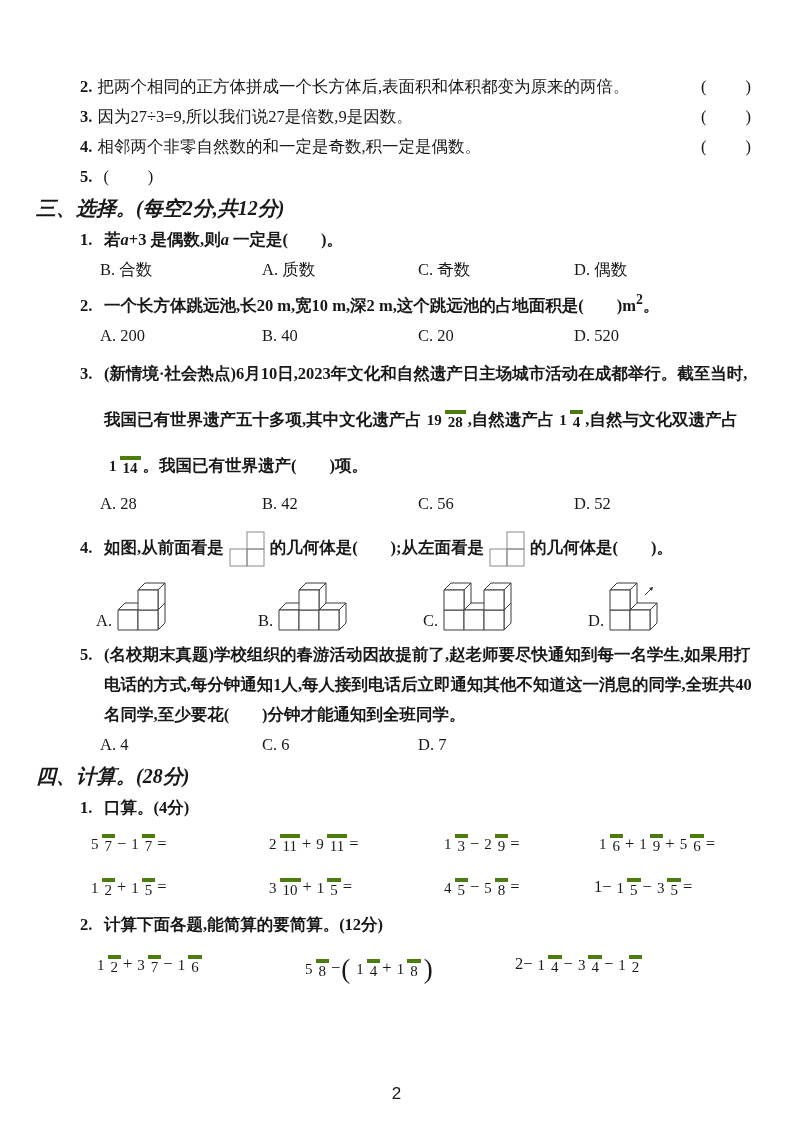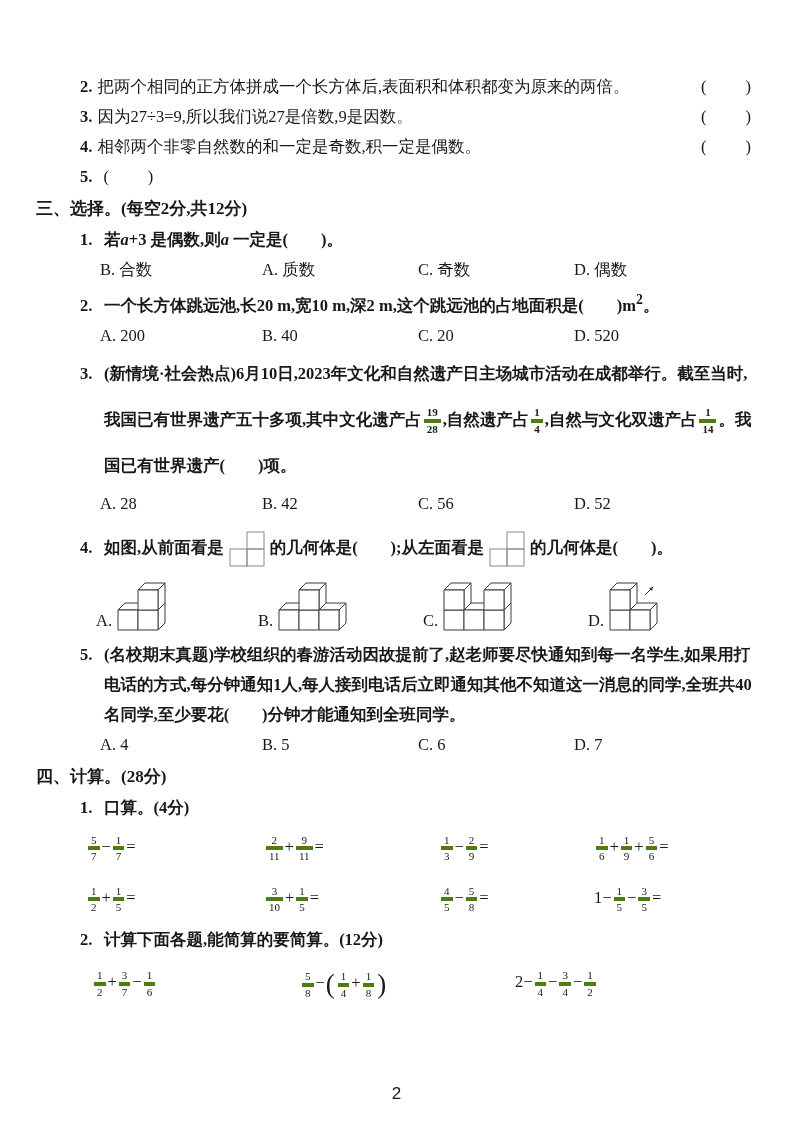--- a/index.html
+++ b/index.html
@@ -14,42 +14,42 @@
   }
   .sheet{padding:72px 40px 0 36px;}
 
   
   .jitem{display:flex;align-items:baseline;line-height:30px;}
   .jno{font-weight:bold;margin-left:44px;margin-right:5px;flex:none;}
   .jtext{flex:1;}
   .jparen{flex:none;margin-left:6px;letter-spacing:2px;}
 
   
-  .sec{font-weight:bold;font-size:17px;line-height:33px;}
+  .sec{font-weight:bold;font-size:20px;line-height:33px;font-style:italic;}
 
   
   .q{display:flex;align-items:baseline;}
   .qno{width:24px;flex:none;font-weight:bold;margin-left:44px;}
   .qbody{flex:1;line-height:30px;font-weight:bold;}
   .qbody.wide{line-height:46px;}
   .qbody.tall{line-height:58px;}
 
   
   .opts{display:grid;grid-template-columns:162px 156px 156px auto;
         margin-left:64px;line-height:30px;}
   .opt{white-space:nowrap;}
 
   .cubeopts{display:grid;grid-template-columns:162px 165px 165px auto;
         margin-left:60px;align-items:end;padding:4px 0 8px 0;}
   .cubeopt{display:inline-flex;align-items:flex-end;gap:4px;}
   .cubeopt .lbl{font-weight:normal;line-height:22px;}
 
   
-  .frac{display:inline-flex;flex-direction:column;align-items:center;
-        vertical-align:middle;margin:0 2px;font-size:11px;line-height:1.15;}
+  .frac{display:inline-flex;flex-direction:row;align-items:center;
+        vertical-align:middle;margin:0 2px;font-size:15px;line-height:1.15;}
   .frac .fn{padding:0 3px;}
   .frac .fd{border-top:4px solid #4d7c0f;padding:0 3px;}
   .bigp{font-size:27px;font-weight:400;vertical-align:middle;display:inline-block;
         transform:scaleY(1.05);padding:0 1px;}
 
   
   .oralrow{display:grid;grid-template-columns:178px 175px 155px auto;
            margin-left:50px;padding:11px 0;}
   .simprow{display:grid;grid-template-columns:208px 215px auto;
            margin-left:56px;padding:14px 0;}
@@ -213,21 +213,20 @@
         </svg>
       </span>
     </div>
 
   <div class="q">
     <span class="qno">5.</span>
     <span class="qbody">(名校期末真题)学校组织的春游活动因故提前了,赵老师要尽快通知到每一名学生,如果用打电话的方式,每分钟通知1人,每人接到电话后立即通知其他不知道这一消息的同学,全班共40名同学,至少要花(　　)分钟才能通知到全班同学。</span>
   </div>
   <div class="opts">
       <span class="opt">A. 4</span>
-      <span class="opt">B. 5</span>
       <span class="opt">C. 6</span>
       <span class="opt">D. 7</span>
     </div>
 
   <div class="sec">四、计算。(28分)</div>
 
   <div class="q">
     <span class="qno">1.</span>
     <span class="qbody">口算。(4分)</span>
   </div>

